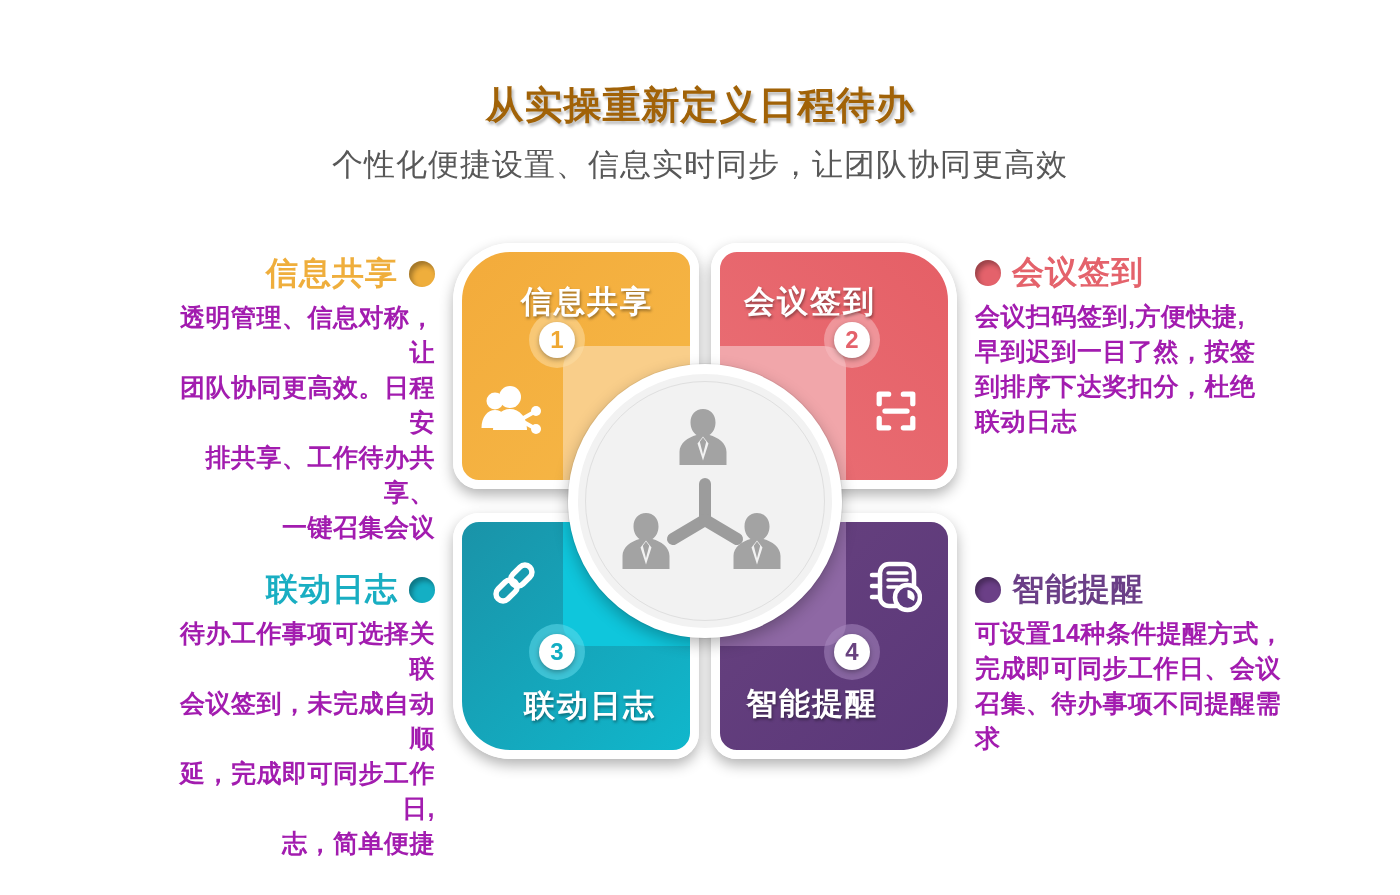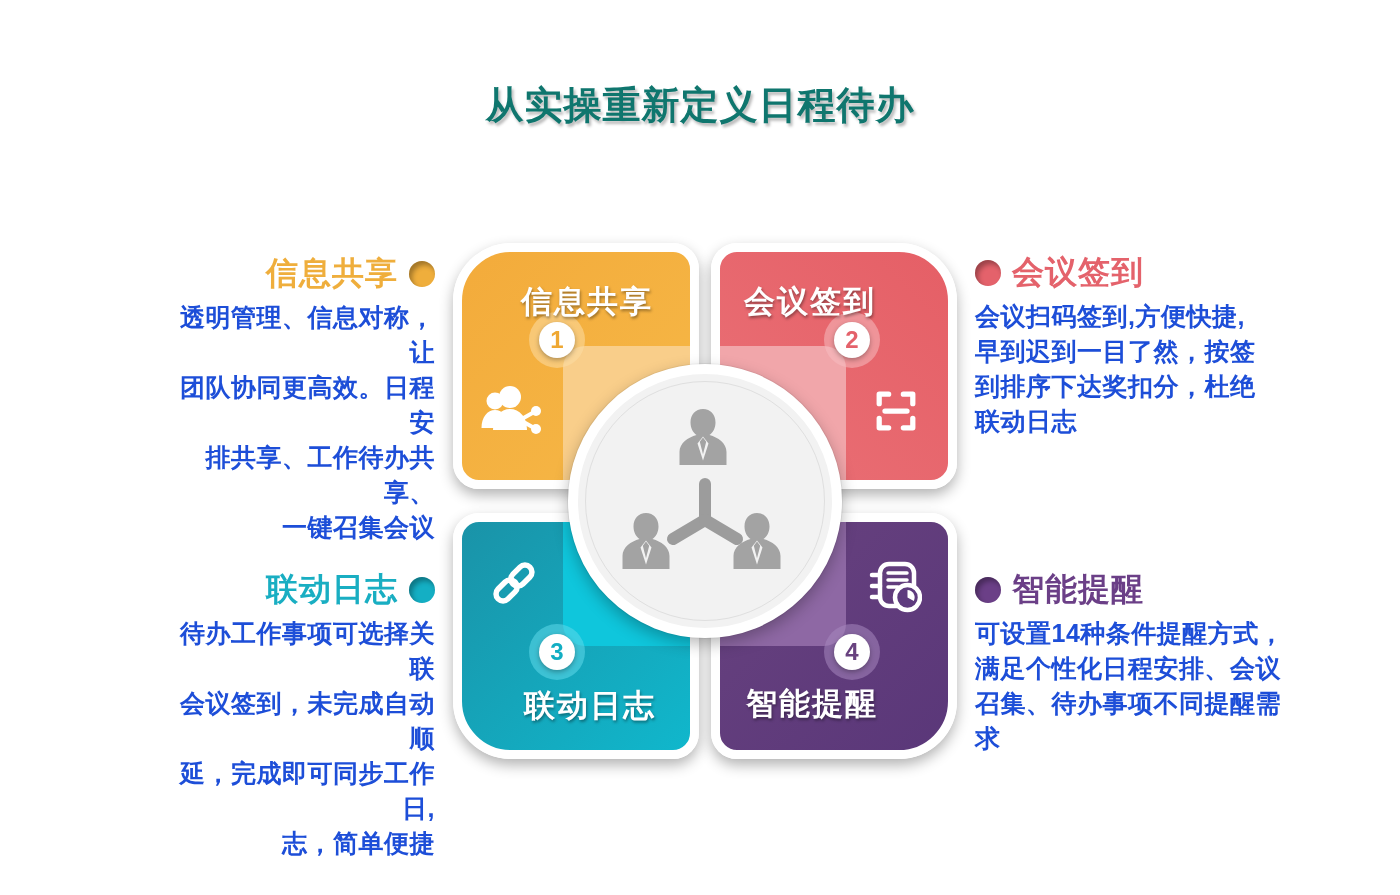--- a/index.html
+++ b/index.html
@@ -1,21 +1,21 @@
 <!DOCTYPE html>
 <html><head>
 <meta charset="utf-8">
 <style>
   html,body{margin:0;padding:0;background:#fff;}
   body{font-family:"Liberation Sans","DejaVu Sans",sans-serif;}
   .stage{position:relative;width:1400px;height:895px;background:#fff;overflow:hidden;}
 
   
   .title{position:absolute;left:0;top:80px;width:100%;text-align:center;
-    font-size:38px;font-weight:700;color:#0f766e;letter-spacing:1px;
+    font-size:38px;font-weight:700;color:#a16207;letter-spacing:1px;
     text-shadow:2px 3px 3px rgba(0,0,0,0.28);}
   .subtitle{position:absolute;left:0;top:144px;width:100%;text-align:center;
     font-size:31px;font-weight:400;color:#585858;letter-spacing:1px;}
 
   
   .tile{position:absolute;width:228px;height:228px;box-sizing:content-box;
     border:9px solid #fff;overflow:hidden;
     box-shadow:0 6px 14px rgba(0,0,0,0.30);}
   .tile-1{left:453px;top:243px;background:linear-gradient(135deg,#F3AB3B,#F6B847);
     border-radius:58px 26px 26px 26px;}
@@ -78,29 +78,30 @@
   .co-bl{left:155px;top:572px;width:280px;text-align:right;}
   .co-br{left:975px;top:572px;width:312px;text-align:left;}
   .co-head{display:flex;align-items:center;gap:11px;height:36px;}
   .co-tl .co-head,.co-bl .co-head{justify-content:flex-end;}
   .co-heading{font-size:32px;font-weight:700;letter-spacing:1px;}
   .c-yellow{color:#EFAE3C;} .c-red{color:#E4626B;} .c-teal{color:#19AEC2;} .c-purple{color:#6B3F87;}
   .dot{width:26px;height:26px;border-radius:50%;flex:0 0 auto;
     box-shadow:inset 3px 4px 5px rgba(0,0,0,0.32);}
   .dot-yellow{background:#EFAE3C;} .dot-red{background:#E4626B;}
   .dot-teal{background:#14AFC4;} .dot-purple{background:#6B3F87;}
-  .co-body{margin:8px 0 0;font-size:25px;font-weight:700;color:#1d4ed8;
+  .co-body{margin:8px 0 0;font-size:25px;font-weight:700;color:#a21caf;
     line-height:35px;white-space:pre-line;letter-spacing:0.5px;}
 </style>
 </head>
 <body>
 
 <div class="stage">
 
   <div class="title">从实操重新定义日程待办</div>
+  <div class="subtitle">个性化便捷设置、信息实时同步，让团队协同更高效</div>
 
   <div class="tile tile-1">
     <div class="ov ov-1"></div>
     <div class="halo halo-1"></div>
     <div class="badge badge-1">
       <span>1</span>
     </div>
     <div class="tile-label lab-1">信息共享</div>
     <svg class="tile-icon icon-1" width="66" height="58" viewBox="0 0 66 58">
       <g fill="#fff">
@@ -236,18 +237,18 @@
 延，完成即可同步工作日,
 志，简单便捷</p>
   </div>
 
   <div class="callout co-br">
     <div class="co-head">
       <span class="dot dot-purple"></span>
       <span class="co-heading c-purple">智能提醒</span>
     </div>
     <p class="co-body">可设置14种条件提醒方式，
-满足个性化日程安排、会议
+完成即可同步工作日、会议
 召集、待办事项不同提醒需
 求</p>
   </div>
 
 </div>
 
 </body></html>

